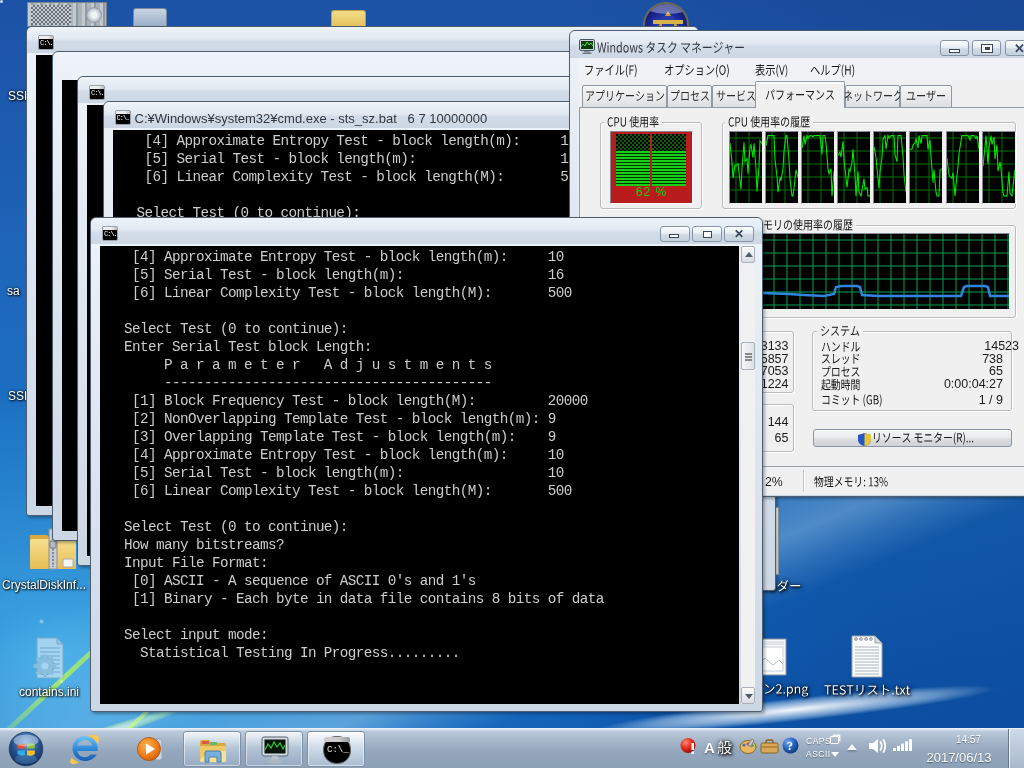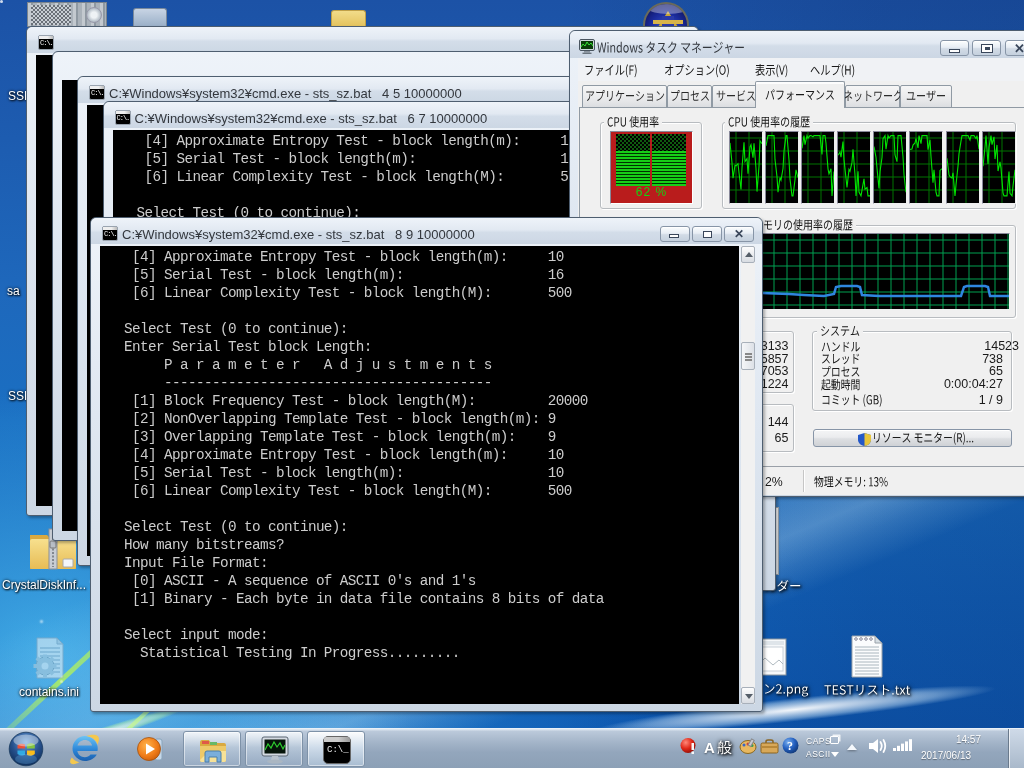--- a/index.html
+++ b/index.html
@@ -139,21 +139,20 @@
 <div class="client" style="left:9px;top:28px;right:25px;bottom:9px"></div>
 <div class="client" style="right:11px;top:28px;width:14px;bottom:9px;background:#f0f0f0"></div>
 </div>
 <div class="win" style="left:51.5px;top:51px;width:673px;height:490px">
 <div class="client" style="left:9px;top:28px;right:25px;bottom:9px"></div>
 <div class="client" style="right:11px;top:28px;width:14px;bottom:9px;background:#f0f0f0"></div>
 </div>
 <div class="win" style="left:77px;top:76px;width:673px;height:490px">
 <div class="tbar">
       <div class="cicon"></div>
-      <div class="ttxt">C:¥Windows¥system32¥cmd.exe - sts_sz.bat&nbsp;&nbsp; 4 5 10000000</div>
     </div>
 <div class="client" style="left:9px;top:28px;right:25px;bottom:9px"></div>
 <div class="client" style="right:11px;top:28px;width:14px;bottom:9px;background:#f0f0f0"></div>
 </div>
 <div class="win" style="left:102.5px;top:101px;width:673px;height:490px">
 <div class="tbar">
       <div class="cicon"></div>
       <div class="ttxt">C:¥Windows¥system32¥cmd.exe - sts_sz.bat&nbsp;&nbsp; 6 7 10000000</div>
     </div>
 <div class="client" style="left:9px;top:28px;right:25px;bottom:9px"></div>
@@ -415,21 +414,20 @@
     </svg></div>
 <div class="abs" style="left:570px;top:466px;width:468px;height:29px;background:#f0f0f0;border-top:1px solid #9aa0a8"></div>
 <div class="abs" style="left:803px;top:470px;width:1px;height:22px;background:#c6c6c6;box-shadow:1px 0 0 #fff"></div>
 <div class="num" style="left:765px;top:474.5px;font-size:12.3px">2%</div>
 <div style="position:absolute;left:814.0px;top:473.6px;"><svg width="74.1" height="16.0" viewBox="0 -12.3 74.1 16.0">
       <path d="M5.3 -10.3C4.9 -8.5 4.3 -6.7 3.5 -5.6C3.7 -5.5 4 -5.2 4.1 -5.1C4.5 -5.7 4.9 -6.5 5.2 -7.4H6.1C5.6 -5.4 4.7 -3.4 3.7 -2.3C3.9 -2.2 4.1 -2 4.3 -1.8C5.4 -3 6.2 -5.3 6.7 -7.4H7.5C7 -4.3 5.9 -1.2 4.3 0.2C4.5 0.3 4.8 0.6 4.9 0.8C6.6 -0.8 7.7 -4.2 8.2 -7.4H8.6C8.4 -2.5 8.2 -0.7 7.9 -0.2C7.8 -0.1 7.7 -0 7.5 -0C7.3 -0 6.9 -0 6.5 -0.1C6.6 0.2 6.7 0.6 6.7 0.8C7.1 0.9 7.6 0.9 7.8 0.8C8.1 0.8 8.3 0.7 8.5 0.3C8.9 -0.3 9.1 -2.2 9.3 -7.8C9.3 -7.9 9.4 -8.3 9.4 -8.3H5.5C5.7 -8.9 5.8 -9.5 5.9 -10.2ZM1 -9.6C0.8 -8.1 0.6 -6.5 0.3 -5.5C0.4 -5.4 0.7 -5.2 0.8 -5.1C1 -5.6 1.2 -6.2 1.3 -6.9H2.2V-4.1C1.5 -3.9 0.8 -3.7 0.3 -3.5L0.5 -2.6L2.2 -3.3V1H2.9V-3.5L4.1 -4L4 -4.8L2.9 -4.4V-6.9H3.9V-7.8H2.9V-10.3H2.2V-7.8H1.4C1.5 -8.4 1.6 -8.9 1.6 -9.5ZM14.5 -6.6H16V-5.1H14.5ZM16.7 -6.6H18.2V-5.1H16.7ZM14.5 -9H16V-7.4H14.5ZM16.7 -9H18.2V-7.4H16.7ZM13 -0.3V0.6H19.4V-0.3H16.7V-2H19V-2.8H16.7V-4.3H18.9V-9.8H13.8V-4.3H16V-2.8H13.7V-2H16V-0.3ZM10.2 -1.2 10.4 -0.3C11.2 -0.7 12.4 -1.1 13.4 -1.6L13.3 -2.5L12.2 -2V-5.1H13.2V-5.9H12.2V-8.6H13.4V-9.5H10.3V-8.6H11.5V-5.9H10.4V-5.1H11.5V-1.7C11 -1.5 10.6 -1.4 10.2 -1.2ZM22.4 -7.5 21.9 -6.7C22.9 -6 24 -5 24.7 -4.3C23.7 -2.8 22.5 -1.4 20.8 -0.4L21.5 0.4C23.2 -0.7 24.4 -2.2 25.3 -3.6C26.2 -2.7 26.9 -1.8 27.7 -0.8L28.3 -1.6C27.6 -2.6 26.7 -3.5 25.8 -4.4C26.5 -5.6 27 -7 27.3 -8.1C27.4 -8.3 27.5 -8.7 27.7 -9L26.7 -9.3C26.7 -9.1 26.6 -8.7 26.5 -8.4C26.3 -7.4 25.8 -6.2 25.2 -5.1C24.4 -5.8 23.3 -6.8 22.4 -7.5ZM30.7 -5.2V-4.2C30.9 -4.2 31.3 -4.3 31.6 -4.3H33.5V-1.5C33.5 -0.5 34 0.2 35.5 0.2C36.4 0.2 37.3 0.1 38.1 0.1L38.1 -1C37.3 -0.8 36.5 -0.8 35.6 -0.8C34.7 -0.8 34.3 -1.2 34.3 -1.8V-4.3H37.6C37.9 -4.3 38.2 -4.3 38.4 -4.2V-5.2C38.2 -5.2 37.8 -5.2 37.6 -5.2H34.3V-7.8H36.9C37.2 -7.8 37.4 -7.8 37.7 -7.7V-8.7C37.5 -8.7 37.2 -8.7 36.9 -8.7C36.1 -8.7 32.9 -8.7 32.2 -8.7C31.9 -8.7 31.6 -8.7 31.3 -8.7V-7.7C31.6 -7.8 31.9 -7.8 32.2 -7.8H33.5V-5.2H31.6C31.3 -5.2 30.9 -5.2 30.7 -5.2ZM47 -9.3H46.1C46.1 -9 46.1 -8.7 46.1 -8.3C46.1 -7.8 46.1 -6.8 46.1 -6.3C46.1 -4 46 -3 45.3 -2C44.7 -1.1 43.9 -0.6 43 -0.3L43.6 0.5C44.3 0.2 45.3 -0.3 45.9 -1.3C46.6 -2.3 47 -3.3 47 -6.3C47 -6.7 47 -7.8 47 -8.3C47 -8.7 47 -9 47 -9.3ZM42.4 -9.2H41.5C41.6 -9 41.6 -8.6 41.6 -8.4C41.6 -8 41.6 -4.8 41.6 -4.3C41.6 -3.9 41.5 -3.5 41.5 -3.3H42.4C42.4 -3.5 42.4 -3.9 42.4 -4.2C42.4 -4.8 42.4 -8 42.4 -8.4C42.4 -8.6 42.4 -9 42.4 -9.2ZM50.6 -4.8C50.9 -4.8 51.2 -5.1 51.2 -5.7C51.2 -6.2 50.9 -6.5 50.6 -6.5C50.2 -6.5 49.9 -6.2 49.9 -5.7C49.9 -5.1 50.2 -4.8 50.6 -4.8ZM50.6 0.2C50.9 0.2 51.2 -0.2 51.2 -0.7C51.2 -1.2 50.9 -1.5 50.6 -1.5C50.2 -1.5 49.9 -1.2 49.9 -0.7C49.9 -0.2 50.2 0.2 50.6 0.2ZM55 0H59V-0.9H57.5V-9H56.8C56.4 -8.7 56 -8.5 55.3 -8.4V-7.7H56.6V-0.9H55ZM62.2 0.2C63.5 0.2 64.5 -0.8 64.5 -2.4C64.5 -3.7 63.8 -4.4 63 -4.7V-4.8C63.8 -5.1 64.3 -5.8 64.3 -6.9C64.3 -8.4 63.4 -9.2 62.2 -9.2C61.3 -9.2 60.7 -8.7 60.2 -8.1L60.6 -7.4C61 -7.9 61.5 -8.3 62.1 -8.3C62.9 -8.3 63.3 -7.7 63.3 -6.8C63.3 -5.9 62.8 -5.1 61.4 -5.1V-4.3C63 -4.3 63.6 -3.5 63.6 -2.4C63.6 -1.4 63 -0.8 62.1 -0.8C61.3 -0.8 60.8 -1.3 60.3 -1.8L59.9 -1.1C60.4 -0.4 61.1 0.2 62.2 0.2ZM67.1 -3.5C68.1 -3.5 68.7 -4.5 68.7 -6.4C68.7 -8.2 68.1 -9.2 67.1 -9.2C66.1 -9.2 65.4 -8.2 65.4 -6.4C65.4 -4.5 66.1 -3.5 67.1 -3.5ZM67.1 -4.2C66.5 -4.2 66.1 -4.9 66.1 -6.4C66.1 -7.8 66.5 -8.5 67.1 -8.5C67.7 -8.5 68 -7.8 68 -6.4C68 -4.9 67.7 -4.2 67.1 -4.2ZM67.3 0.2H67.9L71.9 -9.2H71.3ZM72.1 0.2C73.1 0.2 73.7 -0.9 73.7 -2.7C73.7 -4.5 73.1 -5.5 72.1 -5.5C71.1 -5.5 70.5 -4.5 70.5 -2.7C70.5 -0.9 71.1 0.2 72.1 0.2ZM72.1 -0.5C71.5 -0.5 71.1 -1.3 71.1 -2.7C71.1 -4.1 71.5 -4.8 72.1 -4.8C72.7 -4.8 73.1 -4.1 73.1 -2.7C73.1 -1.3 72.7 -0.5 72.1 -0.5Z" fill="#1a1a1a"></path>
     </svg></div>
 <div class="win" style="left:90px;top:217px;width:673px;height:495px">
 <div class="tbar">
       <div class="cicon"></div>
-      <div class="ttxt">C:¥Windows¥system32¥cmd.exe - sts_sz.bat&nbsp;&nbsp; 8 9 10000000</div>
     </div>
 <div class="abs" style="left:569px;top:8px;width:30px;height:16px">
       <div class="btn" style="left:0;top:0;width:30px;height:16px"></div>
       <div class="abs" style="left:9px;top:8px;width:10px;height:3.5px;background:#fdfdfd;border:1px solid #39465a"></div>
     </div>
 <div class="abs" style="left:601px;top:8px;width:30px;height:16px">
       <div class="btn" style="left:0;top:0;width:30px;height:16px"></div>
       <div class="abs" style="left:10.5px;top:4.5px;width:9px;height:7px;background:#fdfdfd;border:1.5px solid #39465a"></div>
     </div>
 <div class="abs" style="left:633px;top:8px;width:30px;height:16px">
@@ -529,21 +527,21 @@
     <div class="abs" style="left:245px;top:2px;width:58px;height:36px;border:1px solid #7e92a8;border-radius:3px;background:linear-gradient(180deg,rgba(250,253,255,.85),rgba(205,220,235,.55) 45%,rgba(160,180,205,.5));box-shadow:inset 0 0 0 1px rgba(255,255,255,.5)">
       <div class="abs" style="left:13px;top:2px;width:32px;height:32px"><svg width="32" height="32">
 <rect x="3" y="3" width="26" height="19" rx="2" fill="#d4dae2" stroke="#5a6672"></rect>
 <rect x="5.5" y="5.5" width="21" height="14" fill="#06140a"></rect>
 <path d="M6 16 L9 10 L12 14 L15 8 L18 13 L21 9 L24 15 L26 11" stroke="#2ecc2e" stroke-width="1.2" fill="none"></path>
 <path d="M13 22 L19 22 L20 26 L12 26 Z" fill="#b8c2cc"></path>
 <ellipse cx="16" cy="27.5" rx="8" ry="2" fill="#aab6c2"></ellipse>
 </svg></div>
     </div>
     <div class="abs" style="left:307px;top:2px;width:58px;height:36px;border:1px solid #7e92a8;border-radius:3px;background:linear-gradient(180deg,rgba(255,255,255,.95),rgba(220,232,244,.8) 45%,rgba(180,200,220,.7));box-shadow:inset 0 0 0 1px rgba(255,255,255,.5)">
-      <div class="abs" style="left:15px;top:4px;width:28px;height:28px;background:#000;border-radius:5px;border:1px solid #666">
+      <div class="abs" style="left:15px;top:4px;width:28px;height:28px;background:#000;border-radius:13px;border:1px solid #666">
 <div class="abs" style="left:0;top:0;right:0;height:5px;background:linear-gradient(90deg,#ccc 55%,#999);border-radius:2px 2px 0 0"></div>
 <div class="abs" style="left:3px;top:8px;color:#eee;font-size:9px;font-family:'Liberation Mono',monospace">C:\_</div>
       </div>
     </div>
 <div class="abs" style="left:680px;top:8px;width:17px;height:17px">
 <svg width="17" height="17">
 <defs>
           <radialGradient id="rb" cx="35%" cy="30%" r="75%">
             <stop offset="0" stop-color="#ff8878"></stop>
             <stop offset="55%" stop-color="#e02818"></stop>
@@ -596,14 +594,14 @@
 </svg></div>
 <div class="abs" style="left:893px;top:10px;width:20px;height:14px">
 <svg width="20" height="14">
         <rect x="0" y="9.0" width="3" height="3.0" fill="#fff"></rect>
         <rect x="4" y="6.8" width="3" height="5.2" fill="#fff"></rect>
         <rect x="8" y="4.6" width="3" height="7.4" fill="#fff"></rect>
         <rect x="12" y="2.4" width="3" height="9.6" fill="#fff"></rect>
         <rect x="16" y="0.2" width="3" height="11.8" fill="#fff"></rect>
       </svg></div>
 <div class="abs" style="left:905px;top:5px;width:76px;height:14px;color:#fff;font-size:10px;text-align:right;text-shadow:0 1px 1px rgba(0,0,0,.4)">14:57</div>
-<div class="abs" style="left:921px;top:21px;width:76px;height:14px;color:#fff;font-size:10px;text-align:left;text-shadow:0 1px 1px rgba(0,0,0,.4)">2017/06/13</div>
+<div class="abs" style="left:921px;top:21px;width:76px;height:14px;color:#fff;font-size:13px;text-align:center;text-shadow:0 1px 1px rgba(0,0,0,.4)">2017/06/13</div>
 <div class="abs" style="left:1008px;top:0;width:16px;height:40px;background:linear-gradient(180deg,#cfdae8,#a8b8ca);border-left:1px solid #6a7a8c;box-shadow:inset 1px 0 0 rgba(255,255,255,.7)"></div>
 </div>
 </body></html>

